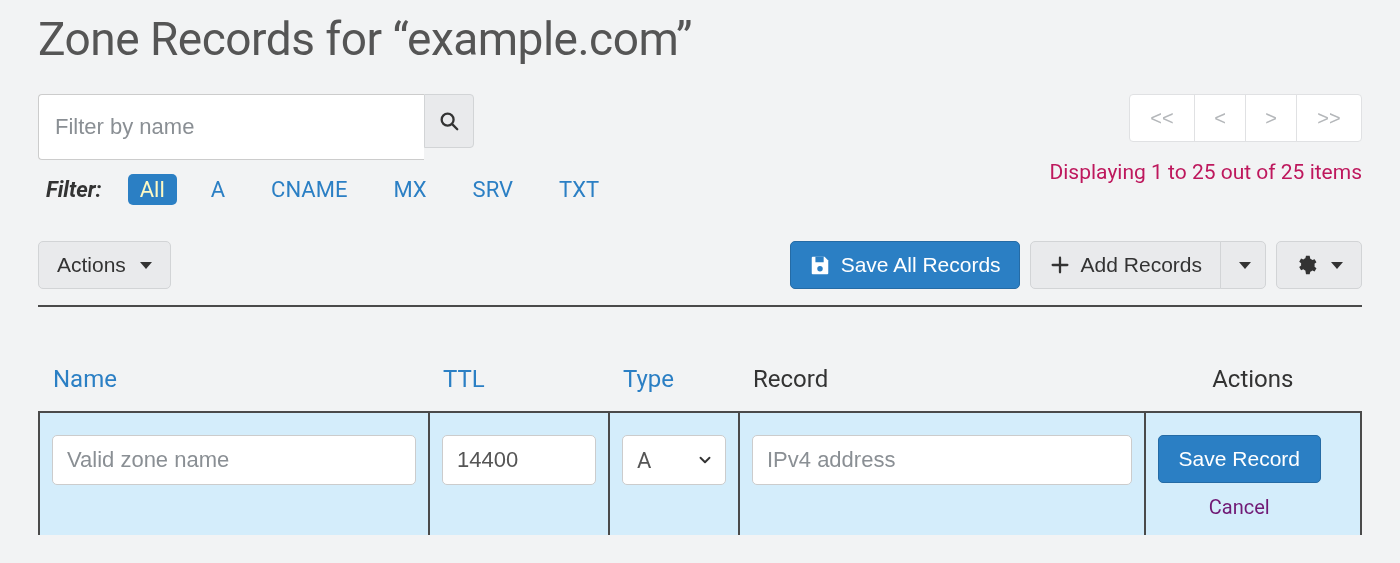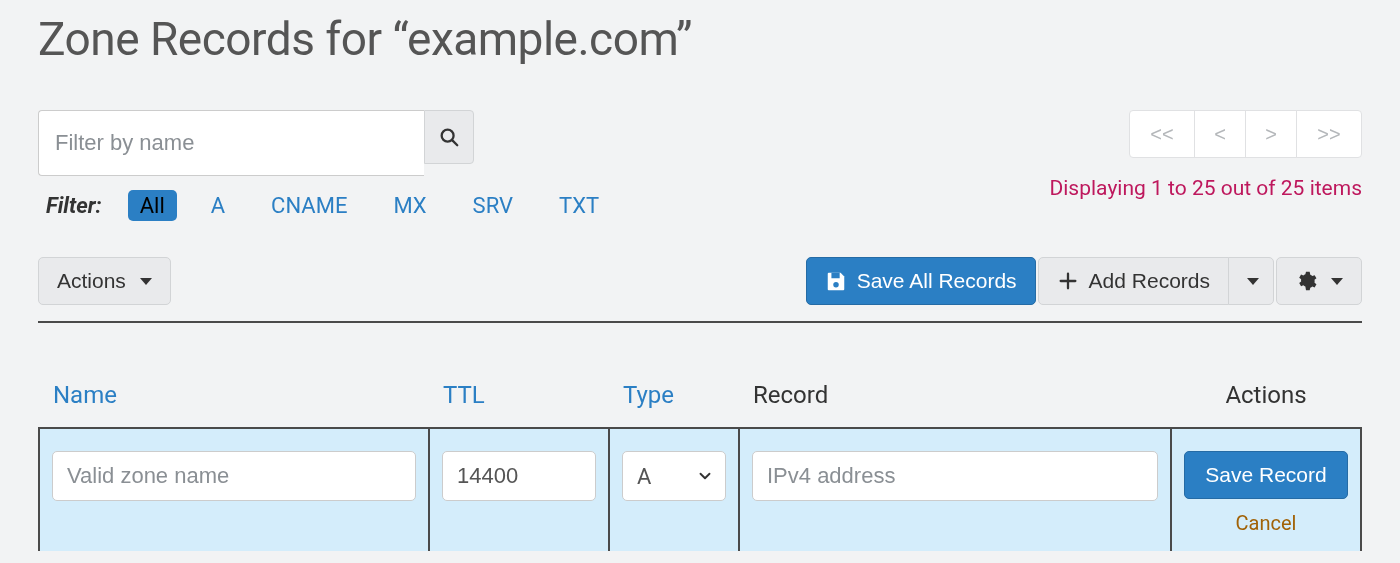--- a/index.html
+++ b/index.html
@@ -11,21 +11,21 @@
     padding: 0 0 0 0;
     width: 1400px;
   }
   .container {
     padding: 12px 38px 0 38px;
   }
   h1.page-title {
     font-size: 46px;
     font-weight: 400;
     color: #555;
-    margin-bottom: 44px;
+    margin-bottom: 28px;
     letter-spacing: -0.5px;
   }
 
   
   .filter-row {
     display: flex;
     align-items: flex-start;
     justify-content: space-between;
     margin-bottom: 2px;
   }
@@ -76,21 +76,21 @@
   .filter-tab {
     font-size: 22px;
     color: #2b7fc4;
     text-decoration: none;
     cursor: pointer;
     padding: 3px 12px;
     border-radius: 5px;
   }
   .filter-tab.active {
     background: #2b7fc4;
-    color: #000000;
+    color: #fef9c3;
   }
 
   .filter-right {
     display: flex;
     flex-direction: column;
     align-items: flex-end;
     gap: 18px;
   }
   .pager {
     display: flex;
@@ -140,21 +140,21 @@
     color: #333;
   }
   .btn.primary {
     background: #2b7fc4;
     border: 1px solid #256ba5;
     color: #fff;
   }
   .btn.icon-only { padding: 0 14px; }
   .toolbar-right {
     display: flex;
-    gap: 2px;
+    gap: 10px;
     border-radius: 12px;
   }
   .btn-group {
     display: flex;
   }
   .btn-group .btn { border-radius: 0; margin-left: -1px; }
   .btn-group .btn:first-child { border-radius: 5px 0 0 5px; margin-left: 0; }
   .btn-group .btn:last-child  { border-radius: 0 5px 5px 0; }
 
   .caret-down {
@@ -183,21 +183,21 @@
   .records-table th.actions-col { text-align: center; width: 190px; }
 
   .edit-row td {
     background: #d4edfb;
     border-left: 2px solid #4a4a4a;
     border-right: 2px solid #4a4a4a;
     padding: 22px 12px 16px 12px;
     vertical-align: top;
   }
   .edit-row td:first-child { }
-  .edit-row td:last-child  { padding-right: 12px; text-align: center; }
+  .edit-row td:last-child  { padding-right: 39px; text-align: center; }
 
   input[type=text].cell-input, select.cell-select {
     width: 100%;
     height: 50px;
     font-size: 22px;
     padding: 0 14px;
     border: 1px solid #ccc;
     border-radius: 5px;
     color: #555;
     background: #fff;
@@ -228,21 +228,21 @@
     font-size: 21px;
     height: 48px;
     padding: 0 20px;
     border-radius: 5px;
     cursor: pointer;
     white-space: nowrap;
   }
   .cancel-link {
     display: inline-block;
     margin-top: 12px;
-    color: #a16207;
+    color: #701a75;
     font-size: 20px;
     cursor: pointer;
   }
 
   
   svg.ico { width: 22px; height: 22px; display: block; }
   svg.ico-sm { width: 18px; height: 18px; display: block; }
 </style>
 </head>
 <body>

